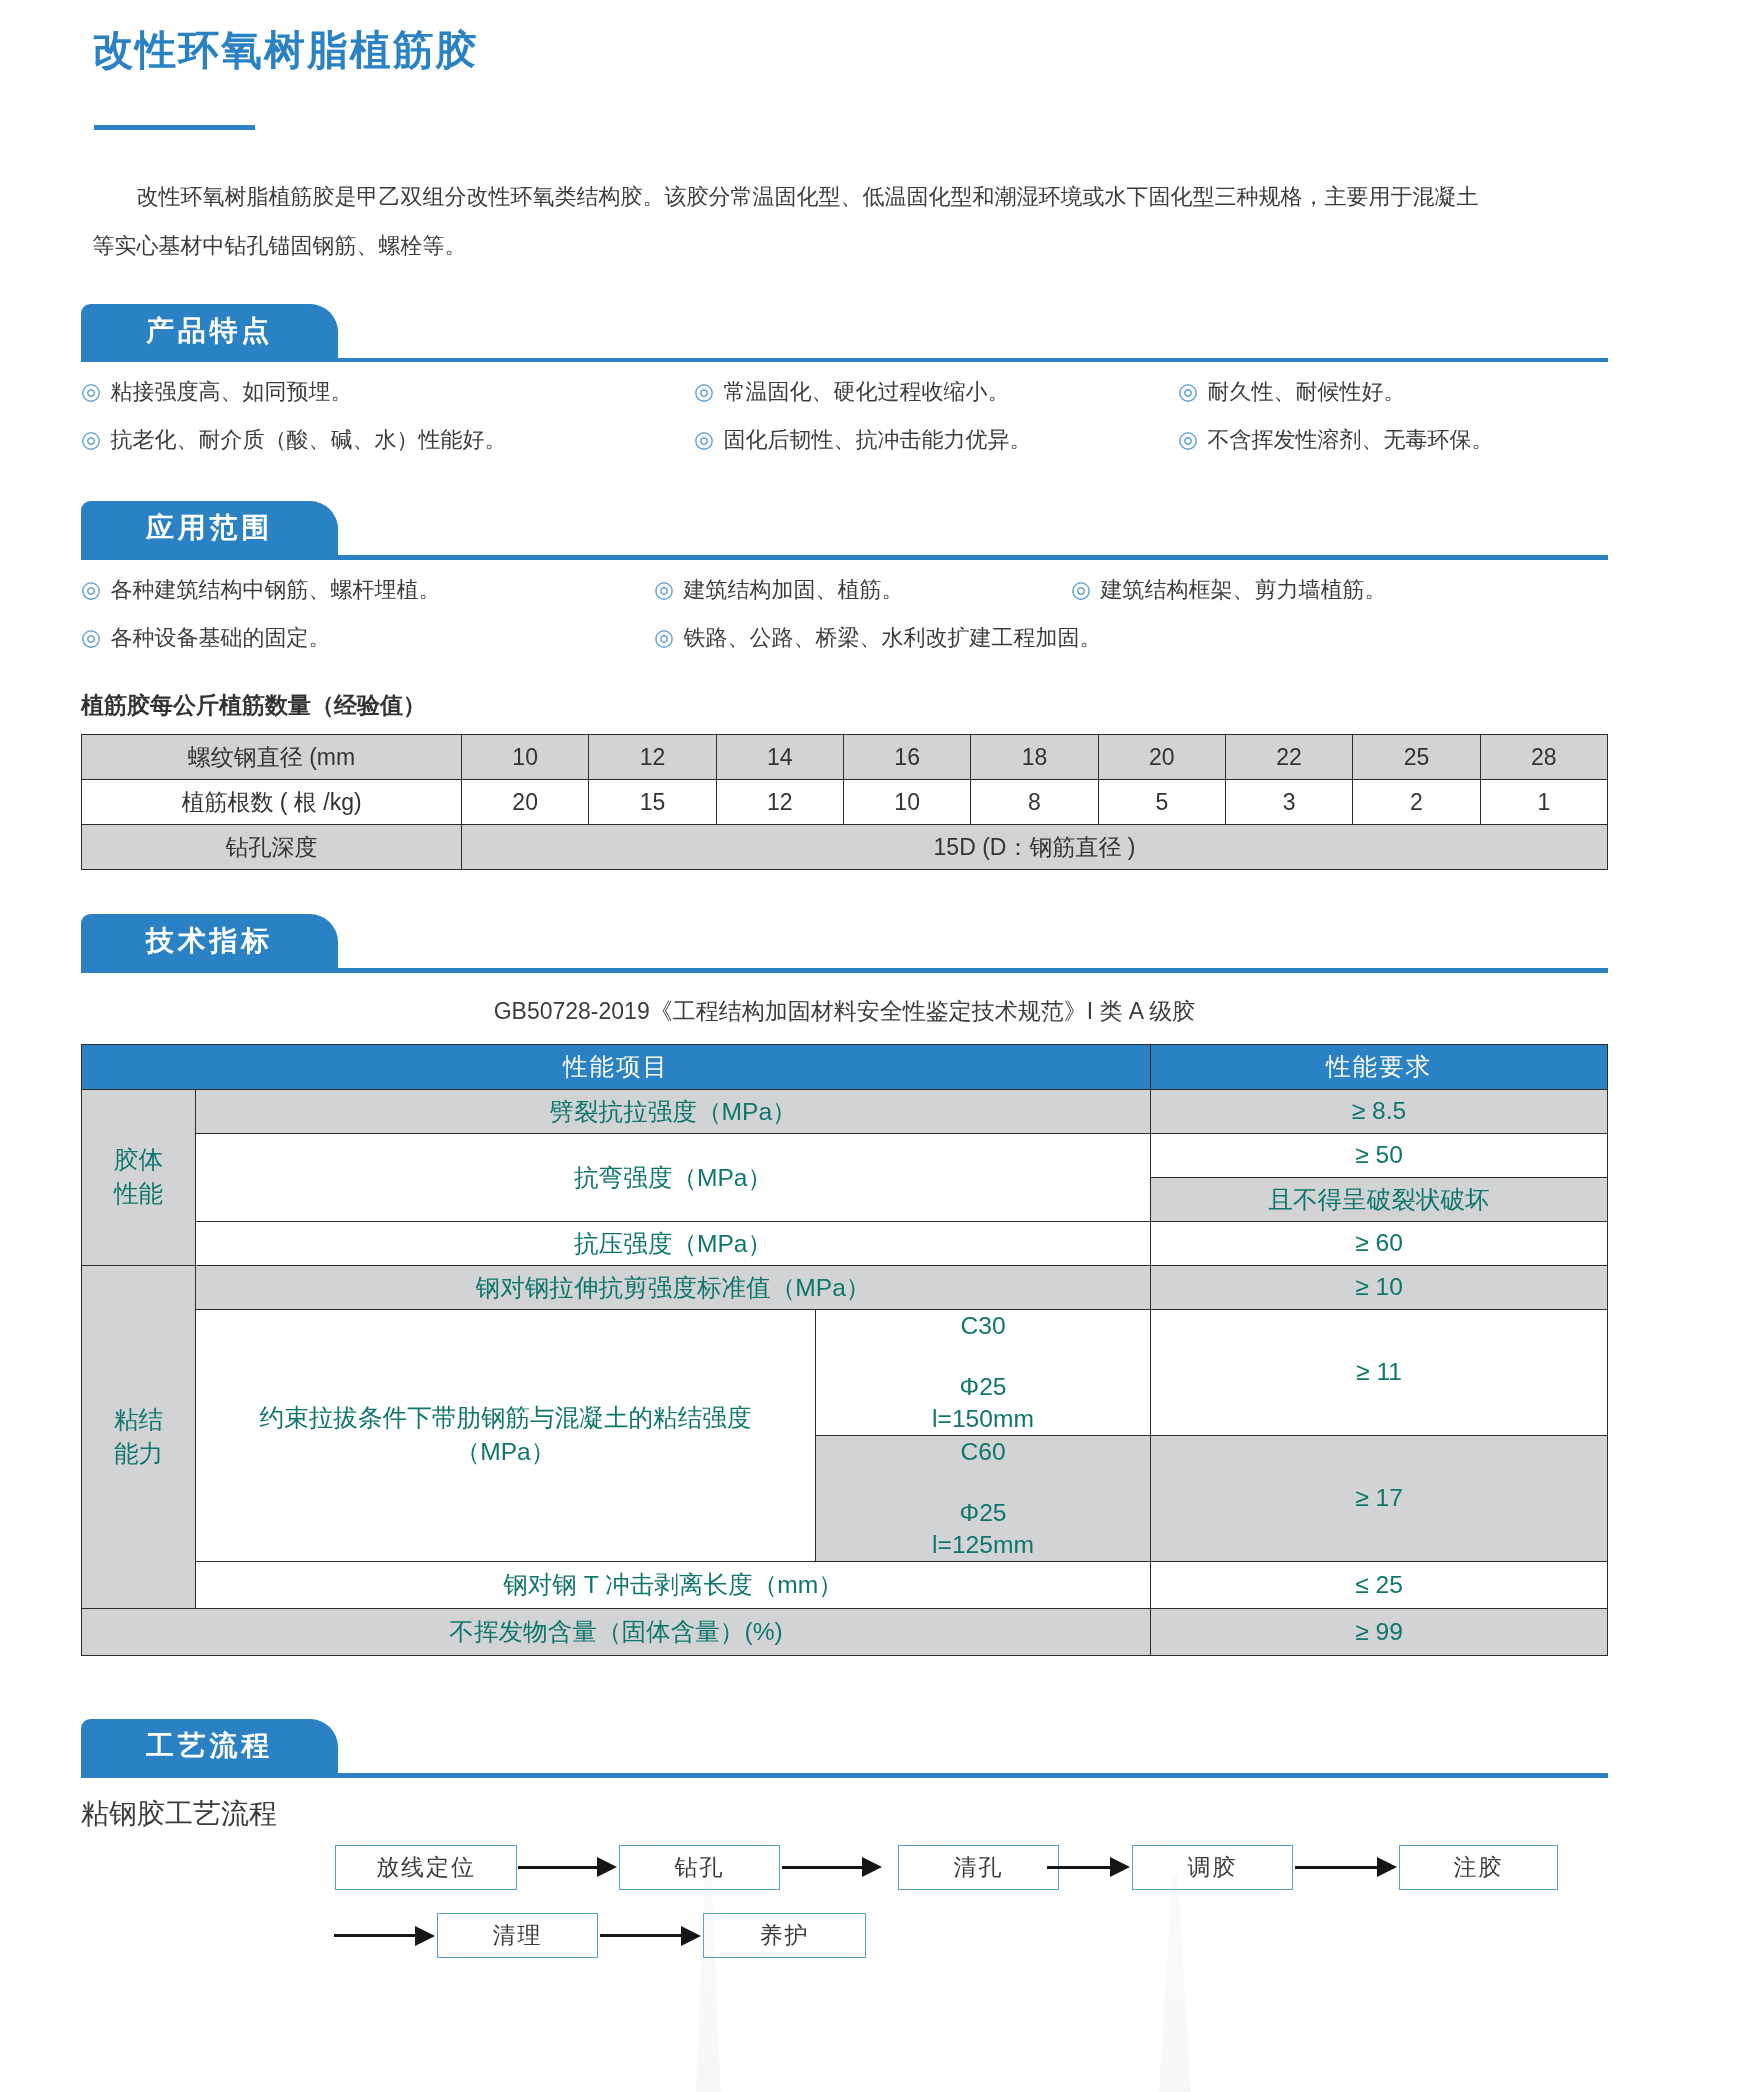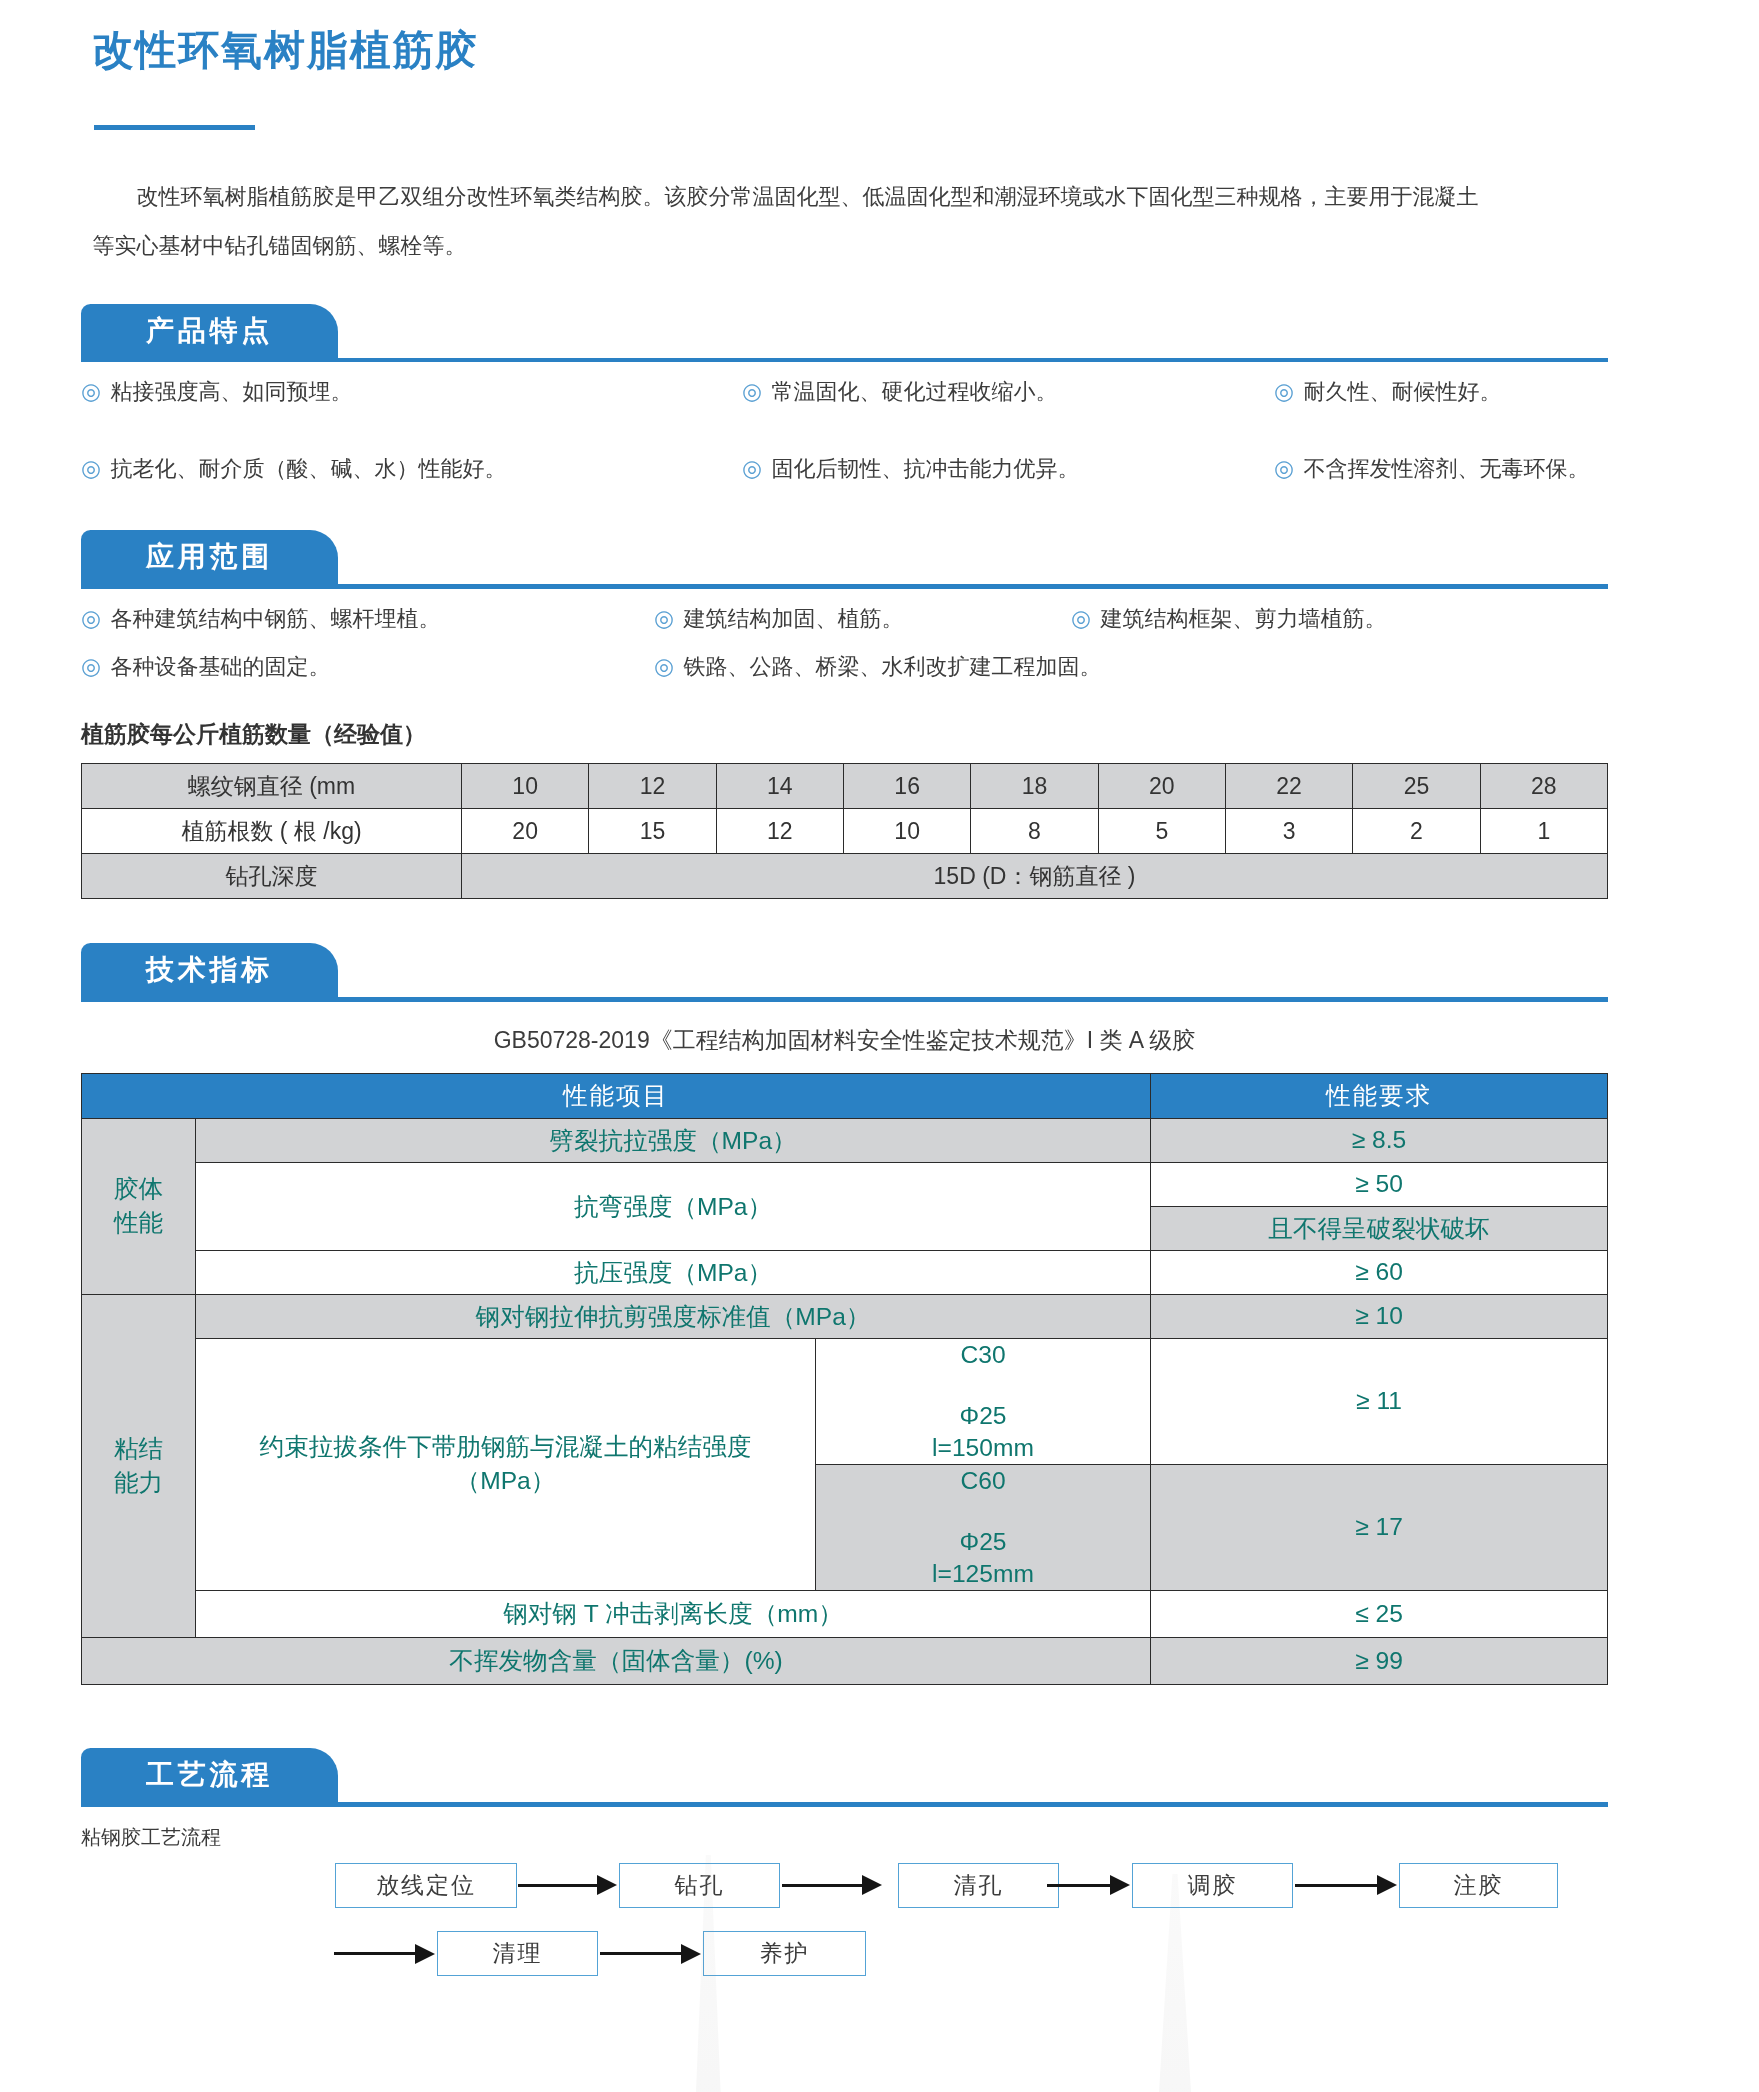--- a/index.html
+++ b/index.html
@@ -17,21 +17,21 @@
           color:#ffffff;font-size:28px;font-weight:700;letter-spacing:3.8px;
           display:flex;align-items:center;justify-content:center;}
   .rule{height:4.7px;background:#2a81c4;}
   .m-features{margin-top:34px;}
   .m-apps{margin-top:47px;}
   .m-tech{margin-top:44px;}
   .m-process{margin-top:63px;}
   .m-pack{margin-top:26.5px;}
 
   .bullets{display:grid;row-gap:19px;margin-top:15px;font-size:22px;color:#3c3c3c;}
-  .bullets.cols-features{grid-template-columns:613px 484px 1fr;gap:48px;}
+  .bullets.cols-features{grid-template-columns:613px 484px 1fr;}
   .bullets.cols-apps{grid-template-columns:573px 417px 1fr;}
   .bullet{white-space:nowrap;line-height:28px;}
   .dot{color:#5aa0d3;font-size:23px;margin-right:9.5px;}
 
   .tbl-title{margin-top:38px;font-size:23px;font-weight:700;color:#333;}
 
   table{border-collapse:collapse;width:100%;table-layout:fixed;}
   td,th{border:1.9px solid #2b2b2b;text-align:center;vertical-align:middle;padding:0;}
   .rebar{margin-top:13.2px;}
   .rebar td{height:44px;font-size:23px;color:#333;}
@@ -41,21 +41,21 @@
 
   .tech{margin-top:17px;}
   .tech th{height:44px;background:#2a81c4;color:#ffffff;font-size:24.6px;font-weight:400;letter-spacing:1.9px;}
   .tech td{font-size:24.6px;color:#0f766e;}
   .h46{height:44px;} .h72{height:68px;} .h50{height:47px;}
   .group-label{width:53px;margin:0 auto;line-height:34px;}
   .two-line{line-height:34px;}
   .subcell .top{display:flex;justify-content:flex-end;gap:29px;line-height:32px;flex-direction:column;}
   .subcell .bot{line-height:32px;}
 
-  .flow-sub{margin-top:17px;font-size:20px;color:#3b3b3b;}
+  .flow-sub{margin-top:17px;font-size:28px;color:#3b3b3b;}
   .flow{position:relative;height:142px;margin-top:7.6px;}
   .fbox{position:absolute;height:45px;box-sizing:border-box;border:1.9px solid #54a3d6;background:#fff;
         display:flex;align-items:center;justify-content:center;font-size:23px;color:#3c3c3c;letter-spacing:1.9px;}
   .farrow{position:absolute;height:45px;display:flex;align-items:center;}
   .farrow .shaft{flex:1;height:2.8px;background:#151515;}
   .farrow .head{width:0;height:0;border-left:20px solid #151515;border-top:10.4px solid transparent;border-bottom:10.4px solid transparent;}
 
   .pack-list{margin-top:15px;font-size:23px;color:#3c3c3c;}
   .pack-list .bullet{display:block;line-height:44px;}
 

